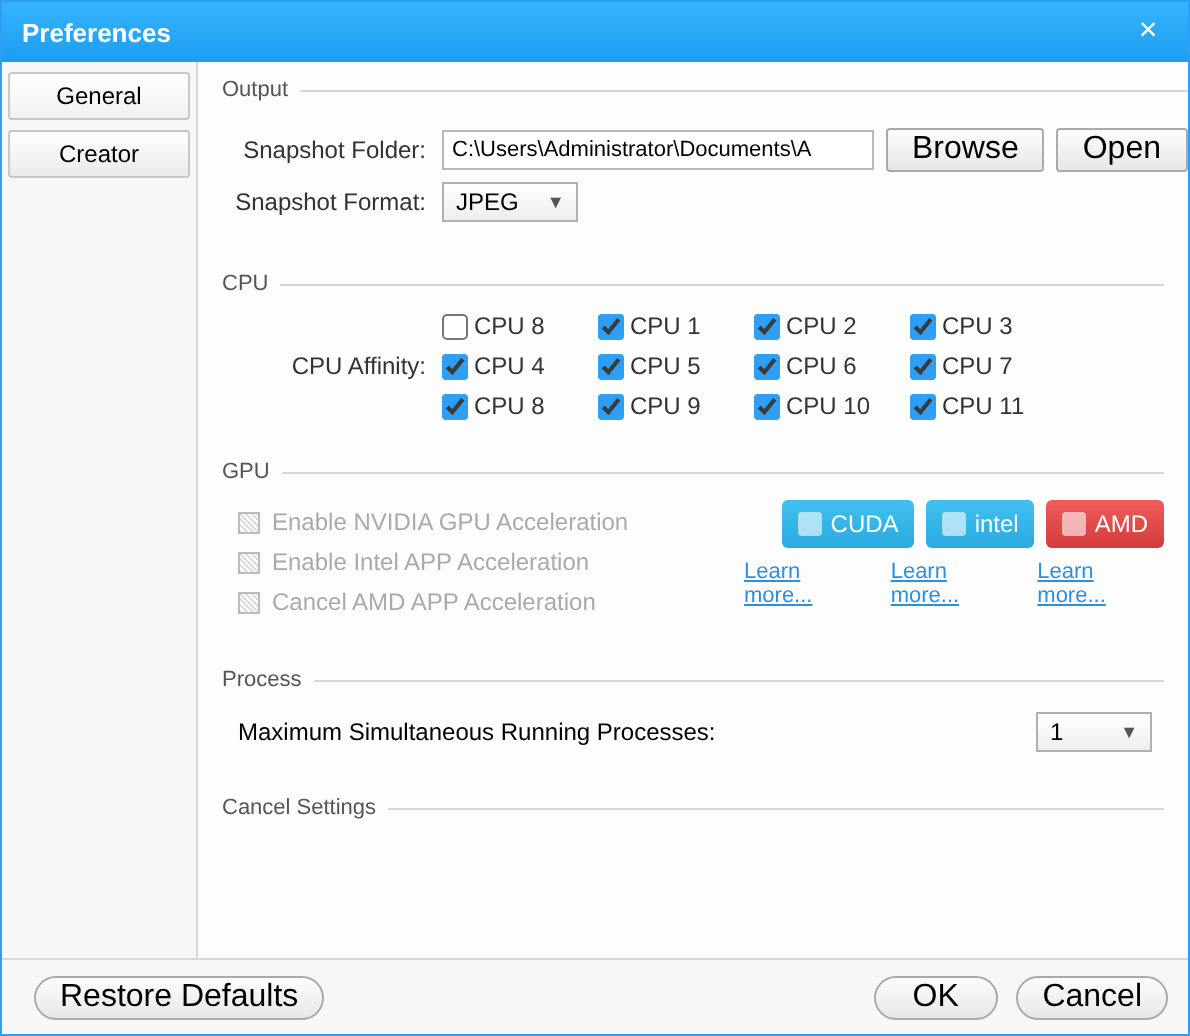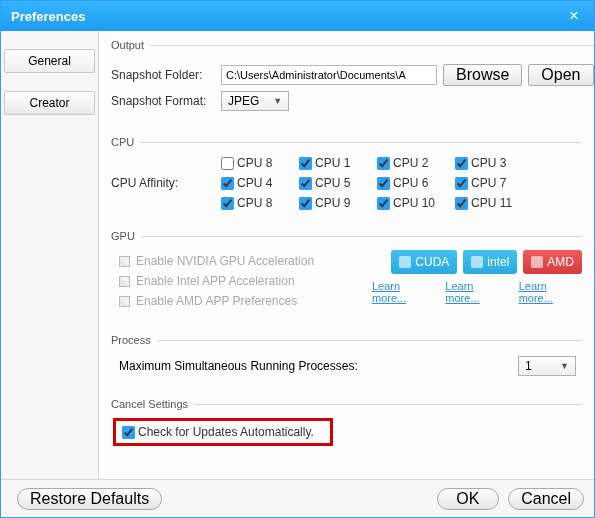--- a/index.html
+++ b/index.html
@@ -3,27 +3,27 @@
 <meta charset="utf-8">
 <style>
 * { box-sizing: border-box; margin: 0; padding: 0; font-family: "Segoe UI", Tahoma, sans-serif; font-size: 12px; }
 body { width: 595px; height: 518px; background: #fff; }
 .window { width: 595px; height: 518px; display: flex; flex-direction: column; border: 1px solid #2d9ff7; }
 .titlebar { height: 30px; background: linear-gradient(to bottom, #35b4fc, #1e9cf3); display: flex; align-items: center; justify-content: space-between; padding: 0 10px; }
 .title { color: #fff; font-weight: bold; font-size: 13px; }
 .close { color: #fff; font-size: 16px; cursor: pointer; width: 20px; text-align: center; }
 .body { flex: 1; display: flex; background: #fdfdfd; overflow: hidden; }
 .sidebar { width: 98px; border-right: 1px solid #d8d8d8; background: #f7f7f7; }
-.tab { height: 24px; display: flex; align-items: center; justify-content: center; border: 1px solid #c8c8c8; margin: 18px 3px; background: linear-gradient(#fefefe,#eaeaea); cursor: pointer; font-size: 12px; border-radius: 2px; }
+.tab { height: 24px; display: flex; align-items: center; justify-content: center; border: 1px solid #c8c8c8; margin: 5px 3px; background: linear-gradient(#fefefe,#eaeaea); cursor: pointer; font-size: 12px; border-radius: 2px; }
 .tab.active { background: linear-gradient(#fff,#f0f0f0); }
 .main { flex: 1; padding: 8px 12px 8px 12px; overflow-y: auto; }
 fieldset { border: 1px solid #d6d6d6; border-left: none; border-right: none; border-bottom: none; margin-bottom: 14px; padding: 8px 0 6px 0; position: relative; }
 legend { color: #555; font-size: 11px; padding-right: 6px; }
 .row { display: flex; align-items: center; margin: 5px 0; }
-.lbl { width: 110px; text-align: left; padding-right: 8px; color: #333; font-size: 12px; }
+.lbl { width: 110px; text-align: right; padding-right: 8px; color: #333; font-size: 12px; }
 input[type=text] { height: 20px; border: 1px solid #b8b8b8; padding: 0 4px; font-size: 11px; background: #fff; }
 .snapshot-path { width: 216px; }
 .btn { height: 22px; border: 1px solid #aaa; background: linear-gradient(#fdfdfd,#e7e7e7); border-radius: 2px; padding: 0 12px; margin-left: 6px; cursor: pointer; font-size: 16px; }
 .select { height: 20px; border: 1px solid #b0b0b0; background: linear-gradient(#fff,#eee); display: inline-flex; align-items: center; padding: 0 6px; font-size: 12px; cursor: pointer; }
 .select .arrow { margin-left: 14px; font-size: 9px; color: #555; }
 .cpu-grid { display: grid; grid-template-columns: 110px repeat(4, 78px); row-gap: 6px; align-items: center; }
 .cpu-grid .lbl { width: 110px; }
 .chk { display: inline-flex; align-items: center; gap: 3px; font-size: 12px; color: #333; }
 .chk input { width: 13px; height: 13px; accent-color: #2d9ff7; }
 .gpu-row { display: flex; align-items: flex-start; gap: 29px; }
@@ -141,21 +141,21 @@
             <div class="gpu-opt">
                 <span class="gpu-box"></span>
                 <span>Enable NVIDIA GPU Acceleration</span>
               </div>
             <div class="gpu-opt">
                 <span class="gpu-box"></span>
                 <span>Enable Intel APP Acceleration</span>
               </div>
             <div class="gpu-opt">
                 <span class="gpu-box"></span>
-                <span>Enable AMD APP Preferences</span>
+                <span>Cancel AMD APP Acceleration</span>
               </div>
           </div>
           <div class="gpu-right">
             <div class="gpu-btns">
               <div class="gpu-btn gpu-cuda">
                   <span class="gpu-icon"></span>
                   <span>CUDA</span>
                 </div>
               <div class="gpu-btn gpu-intel">
                   <span class="gpu-icon"></span>
@@ -181,26 +181,20 @@
           <span>Maximum Simultaneous Running Processes:</span>
           <span class="select proc-select">
             <span>1</span>
             <span class="arrow">▼</span>
           </span>
         </div>
       </fieldset>
 
       <fieldset>
         <legend>Cancel Settings</legend>
-        <div class="update-box">
-          <label class="chk">
-            <input type="checkbox" checked="" style="">
-            <span>Check for Updates Automatically.</span>
-          </label>
-        </div>
       </fieldset>
 
     </div>
   </div>
   <div class="footer">
     <button class="btn">Restore Defaults</button>
     <div>
       <button class="btn">OK</button>
       <button class="btn">Cancel</button>
     </div>

